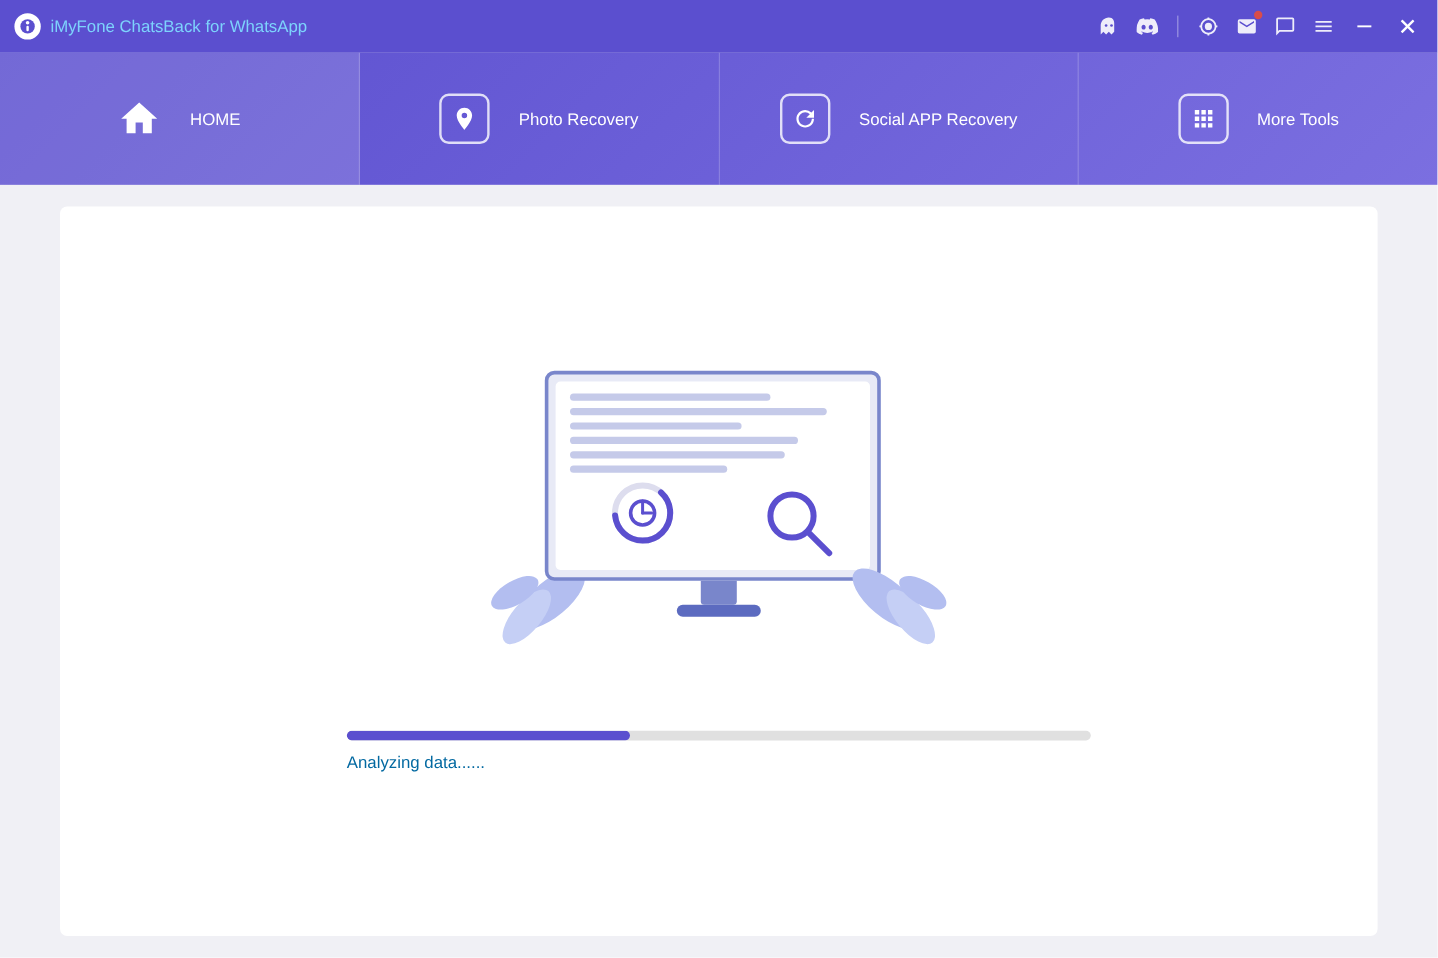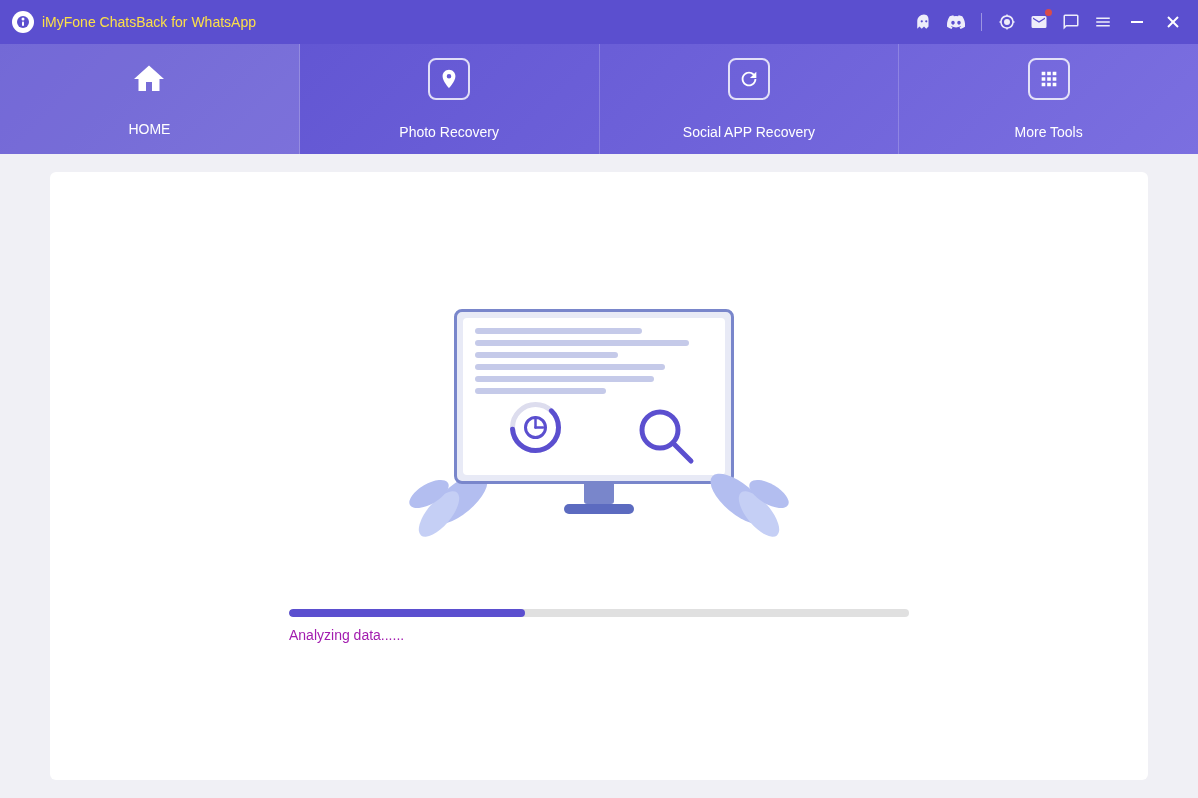--- a/index.html
+++ b/index.html
@@ -34,21 +34,21 @@
       background: white;
       border-radius: 50%;
       display: flex;
       align-items: center;
       justify-content: center;
       font-size: 12px;
       font-weight: bold;
       color: #5b4fcf;
     }
     .app-title {
-      color: #fde047;
+      color: #7dd3fc;
       font-size: 14px;
       font-weight: 400;
     }
     .title-bar-right {
       display: flex;
       align-items: center;
       gap: 10px;
     }
     .title-icon {
       color: white;
@@ -82,21 +82,21 @@
     
     .nav-bar {
       background: linear-gradient(135deg, #5b4fcf 0%, #7b6fe0 100%);
       height: 110px;
       display: flex;
       flex-shrink: 0;
     }
     .nav-item {
       flex: 1;
       display: flex;
-      flex-direction: column;
+      flex-direction: row;
       align-items: center;
       justify-content: center;
       gap: 24px;
       cursor: pointer;
       border-right: 1px solid rgba(255,255,255,0.2);
       transition: background 0.2s;
     }
     .nav-item:last-child { border-right: none; text-align: right; }
     .nav-item.active { background: rgba(255,255,255,0.15); }
     .nav-label {
@@ -239,21 +239,21 @@
       overflow: hidden;
     }
     .progress-bar-fill {
       height: 100%;
       background: #5b4fcf;
       border-radius: 4px;
       width: 38%;
     }
     .progress-text {
       font-size: 14px;
-      color: #a21caf;
+      color: #0369a1;
     }
 
     
     .mail-badge {
       position: relative;
     }
     .badge-dot {
       position: absolute;
       top: -2px;
       right: -2px;

